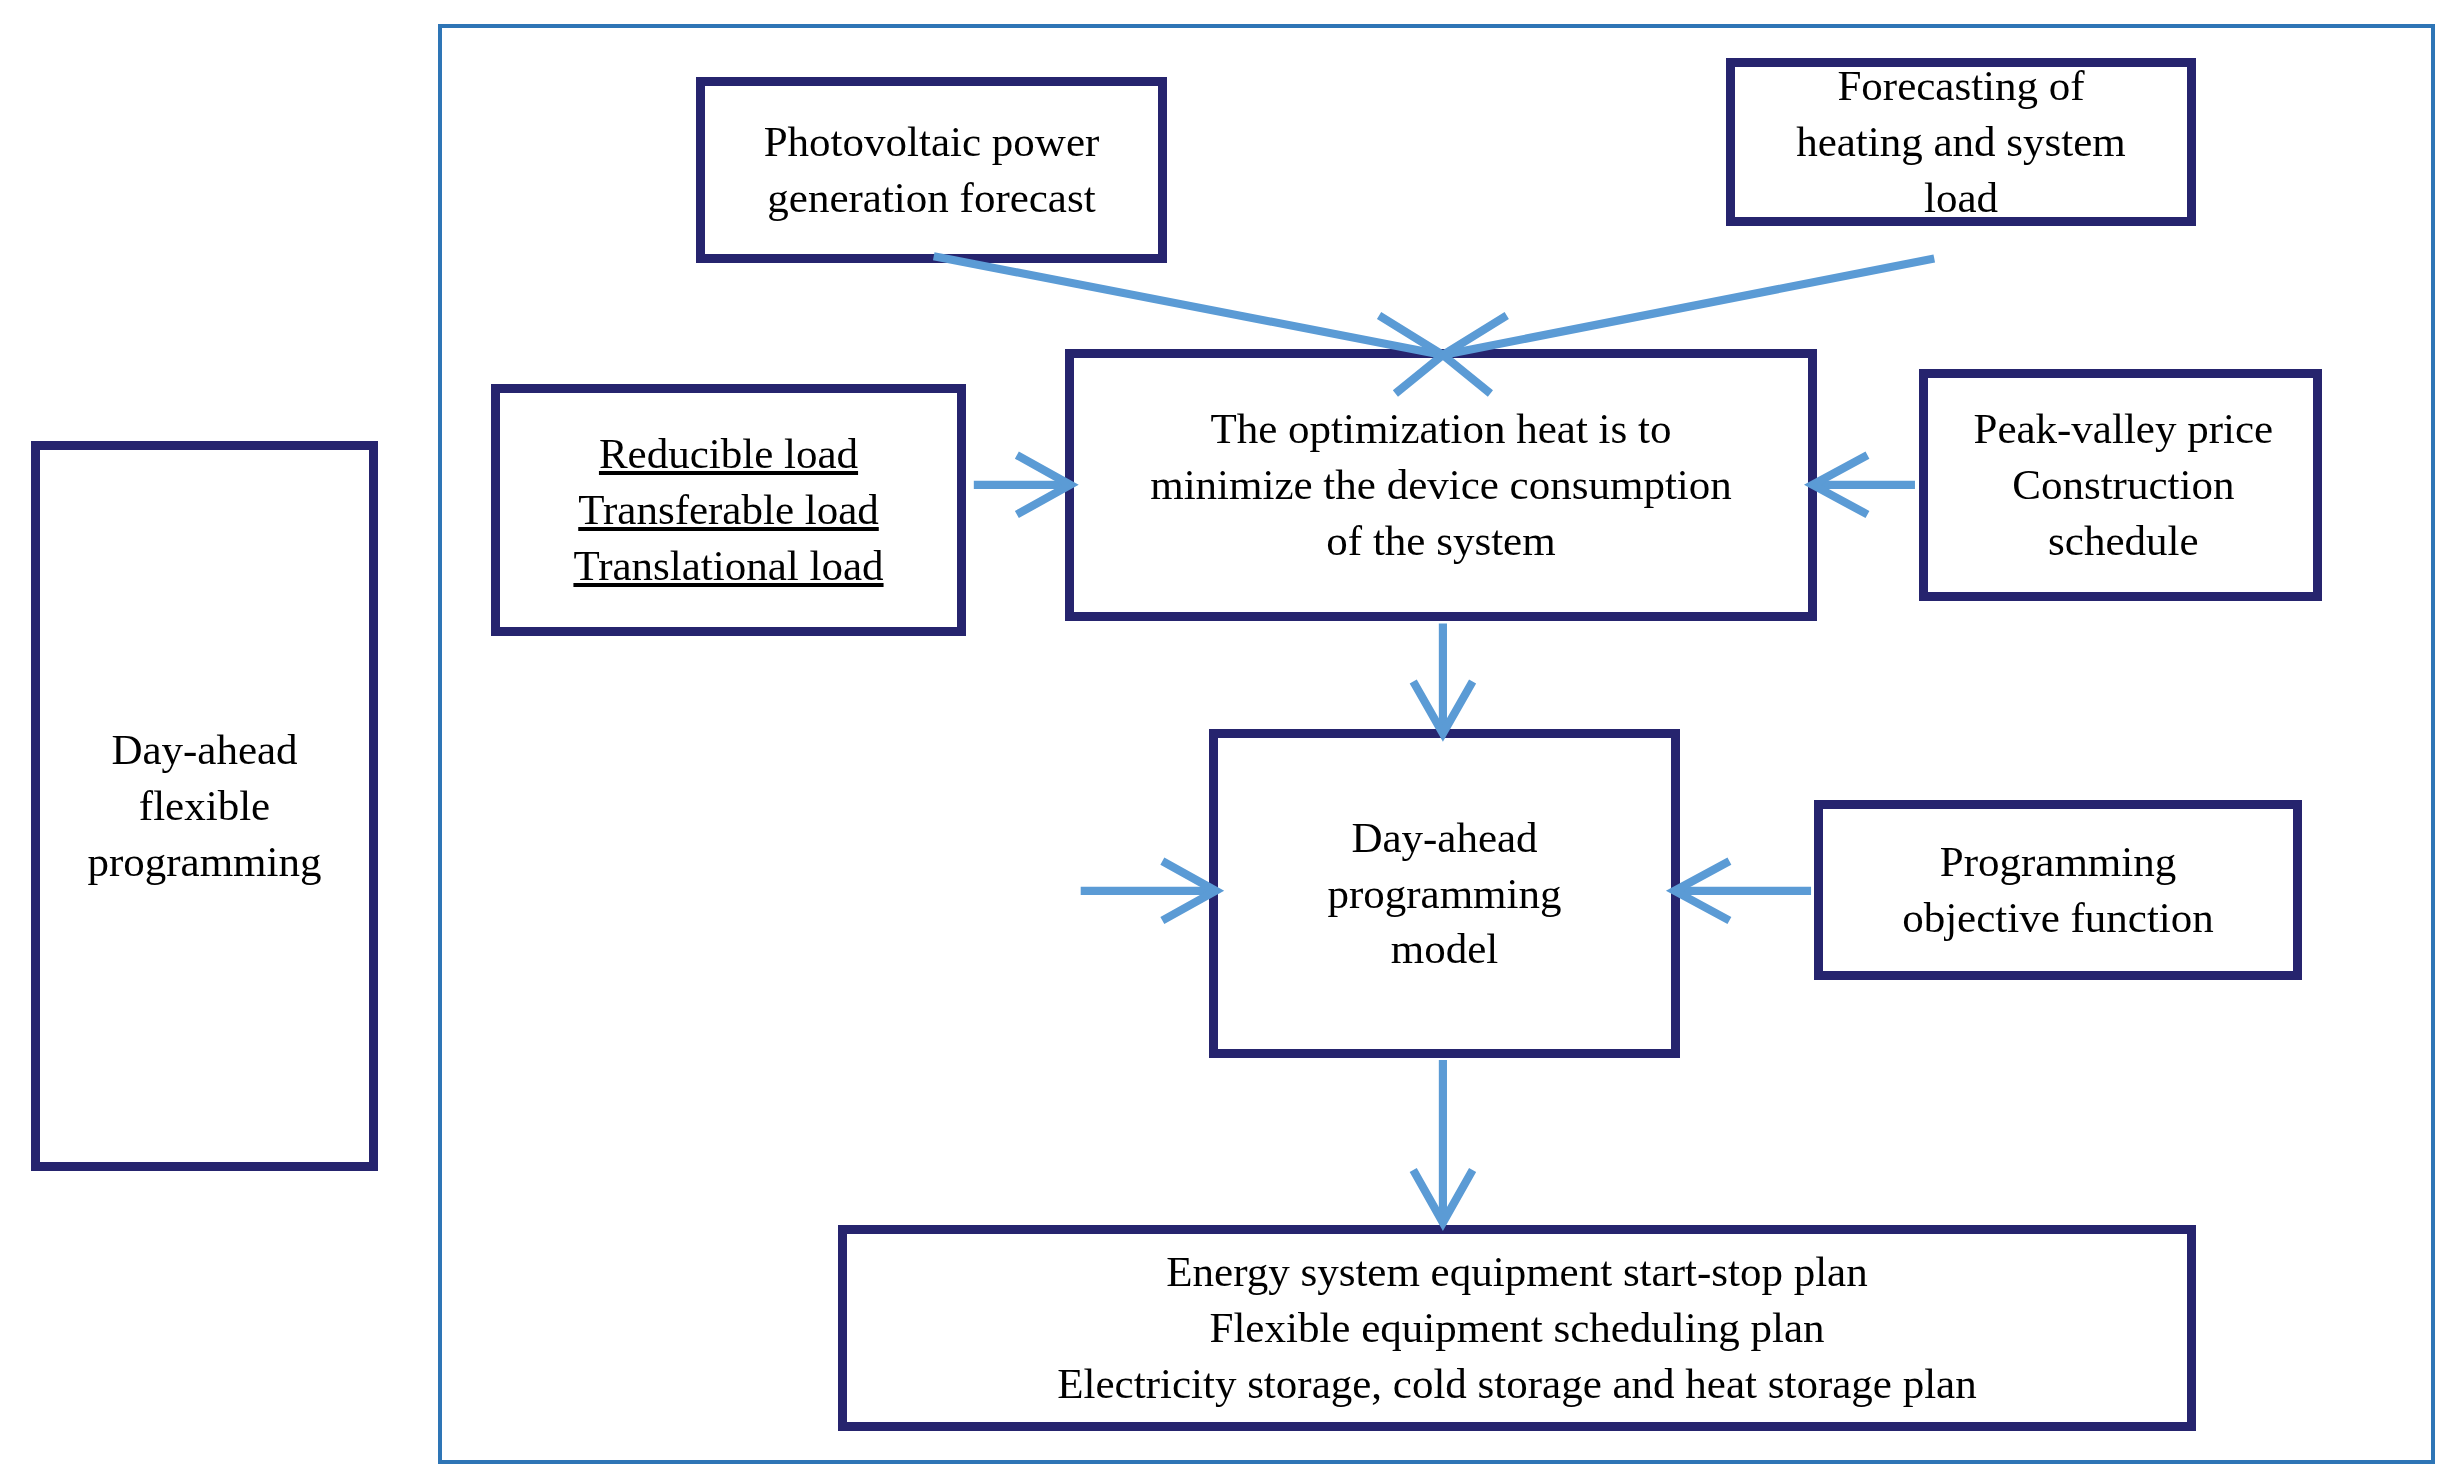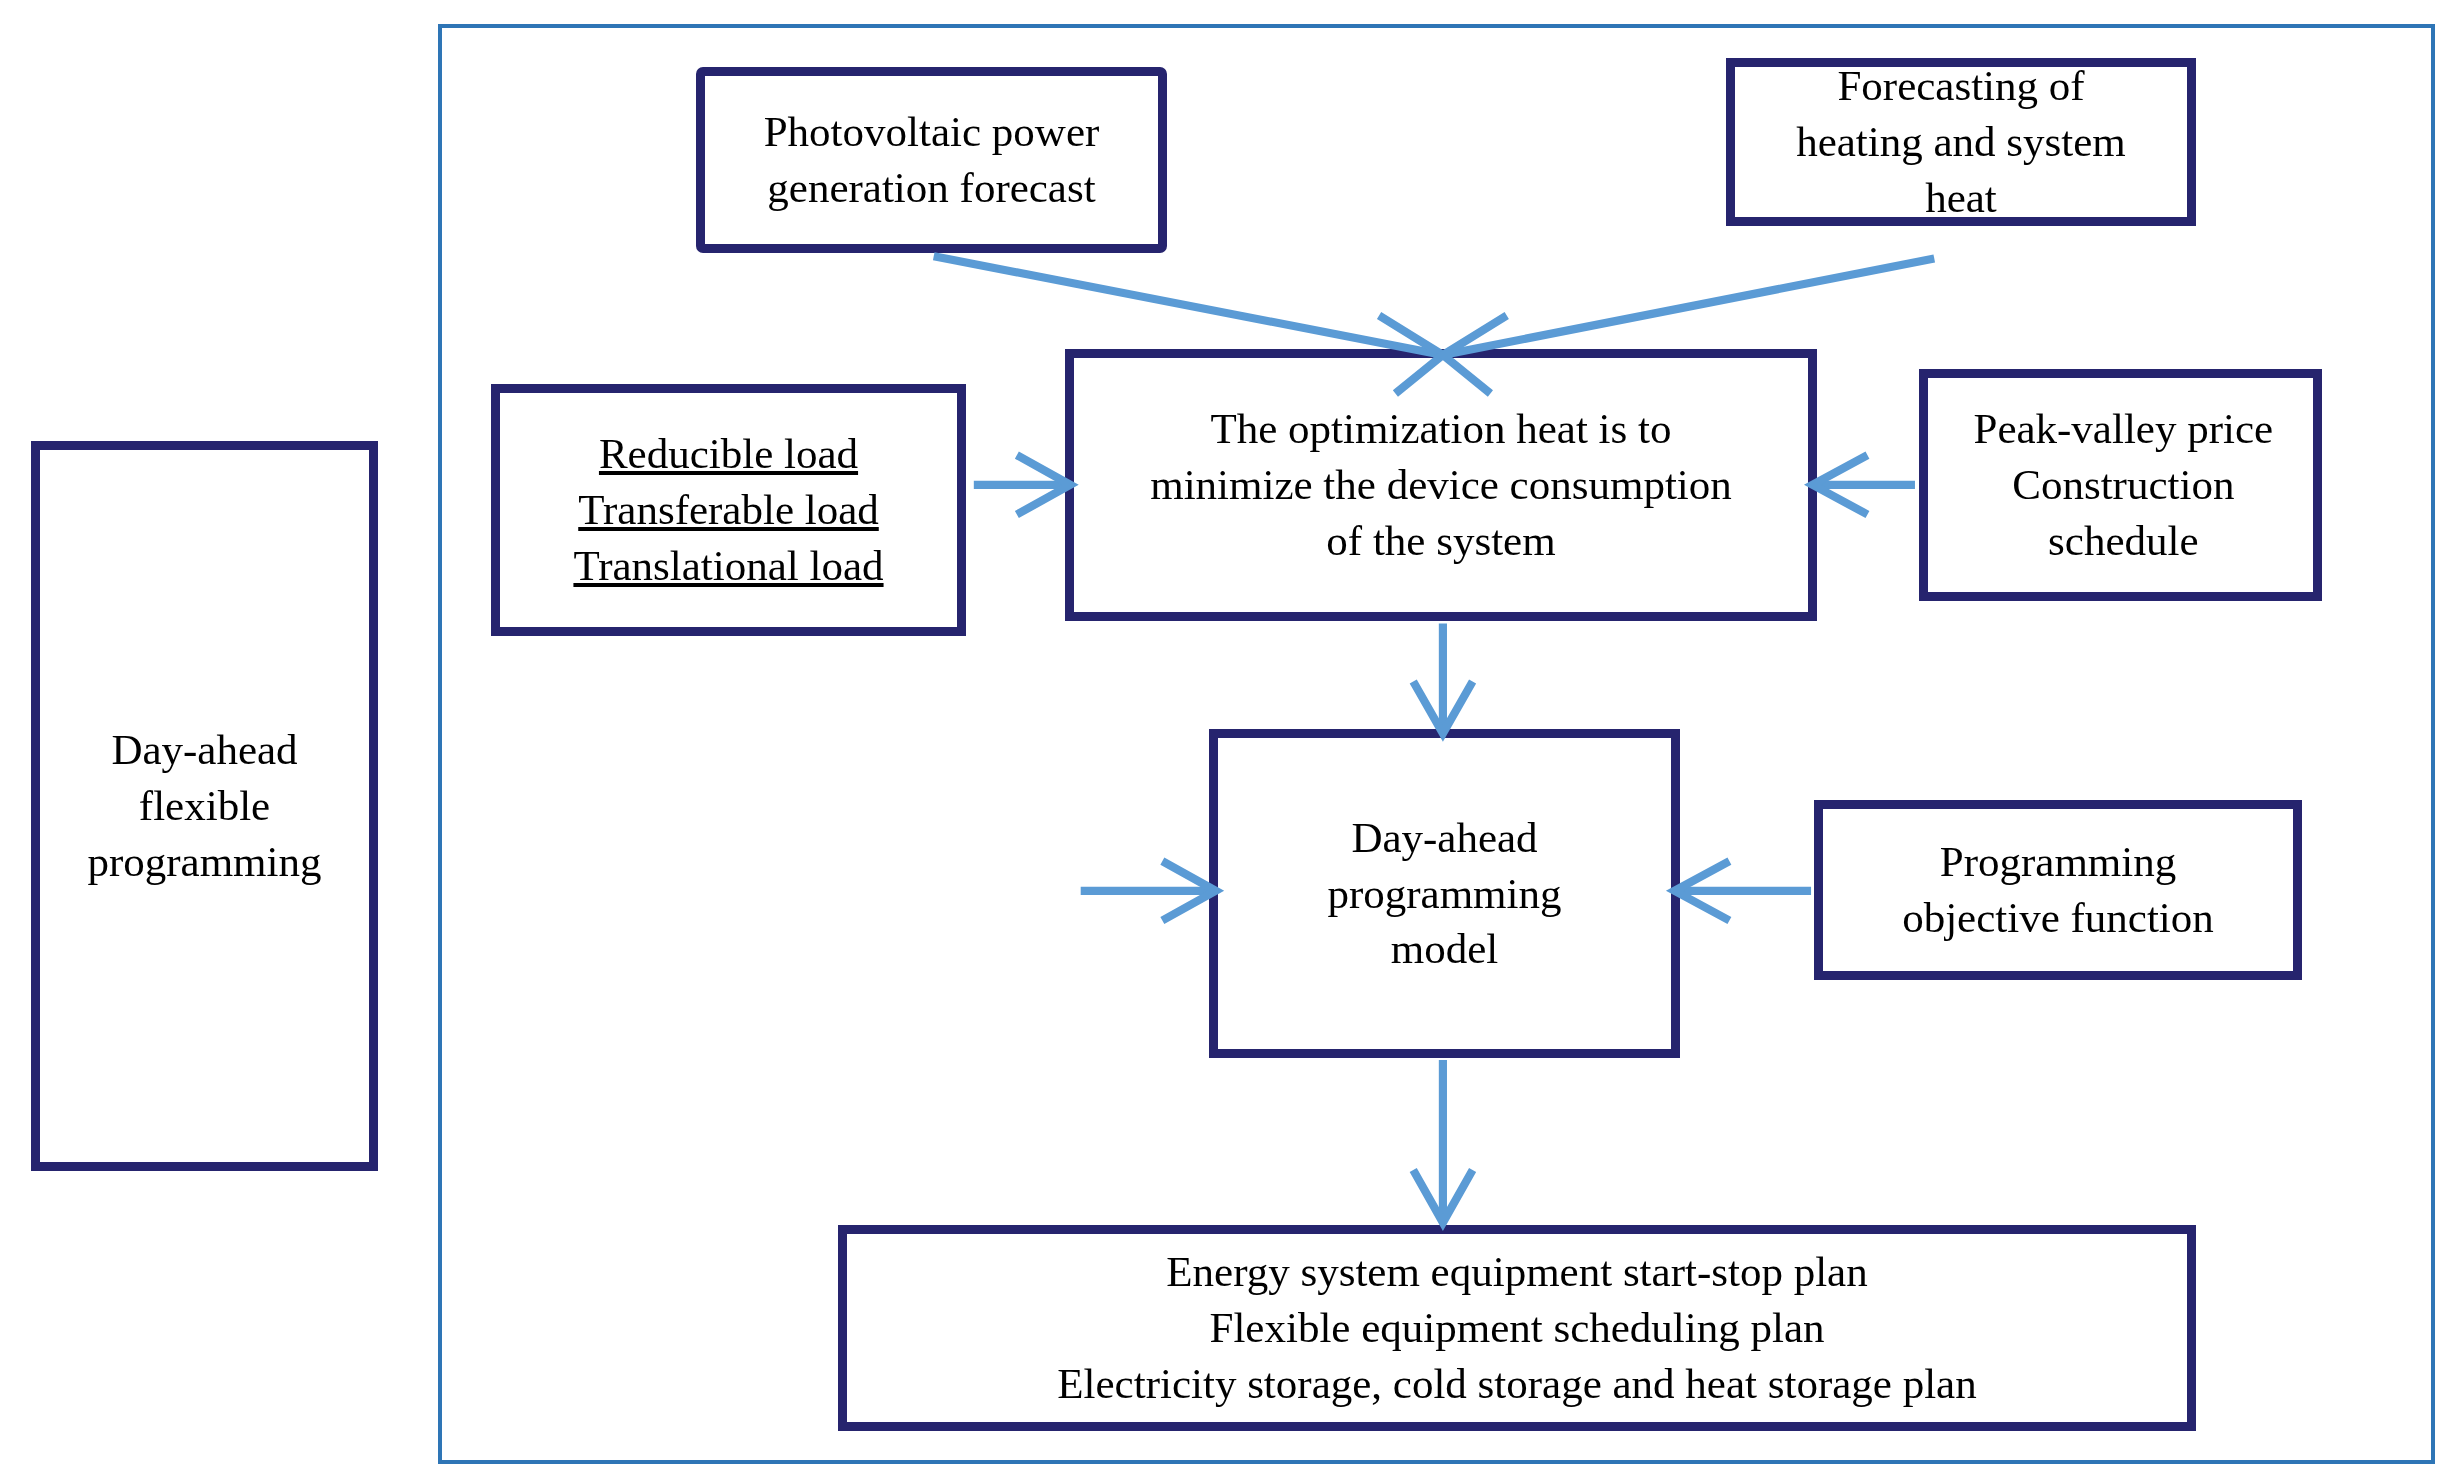--- a/index.html
+++ b/index.html
@@ -72,32 +72,32 @@
   <div class="outer-frame" style="left:438px; top:24px; width:1997px; height:1440px;"></div>
 
   <div class="nbox fs-left" style="left:31px; top:441px; width:347px; height:730px;">
     <div class="lines">
       <span class="ln">Day-ahead</span>
       <span class="ln">flexible</span>
       <span class="ln">programming</span>
     </div>
   </div>
 
-  <div class="nbox fs-top" style="left:696px; top:67px; width:471px; height:186px;border-radius:7px;">
+  <div class="nbox fs-top" style="left:696px; top:77px; width:471px; height:186px;">
     <div class="lines">
       <span class="ln">Photovoltaic power</span>
       <span class="ln">generation forecast</span>
     </div>
   </div>
 
   <div class="nbox fs-top" style="left:1726px; top:58px; width:470px; height:168px;">
     <div class="lines">
       <span class="ln">Forecasting of</span>
       <span class="ln">heating and system</span>
-      <span class="ln">heat</span>
+      <span class="ln">load</span>
     </div>
   </div>
 
   <div class="nbox fs-mid" style="left:491px; top:384px; width:475px; height:252px;text-decoration:underline;">
     <div class="lines">
       <span class="ln">Reducible load</span>
       <span class="ln">Transferable load</span>
       <span class="ln">Translational load</span>
     </div>
   </div>

